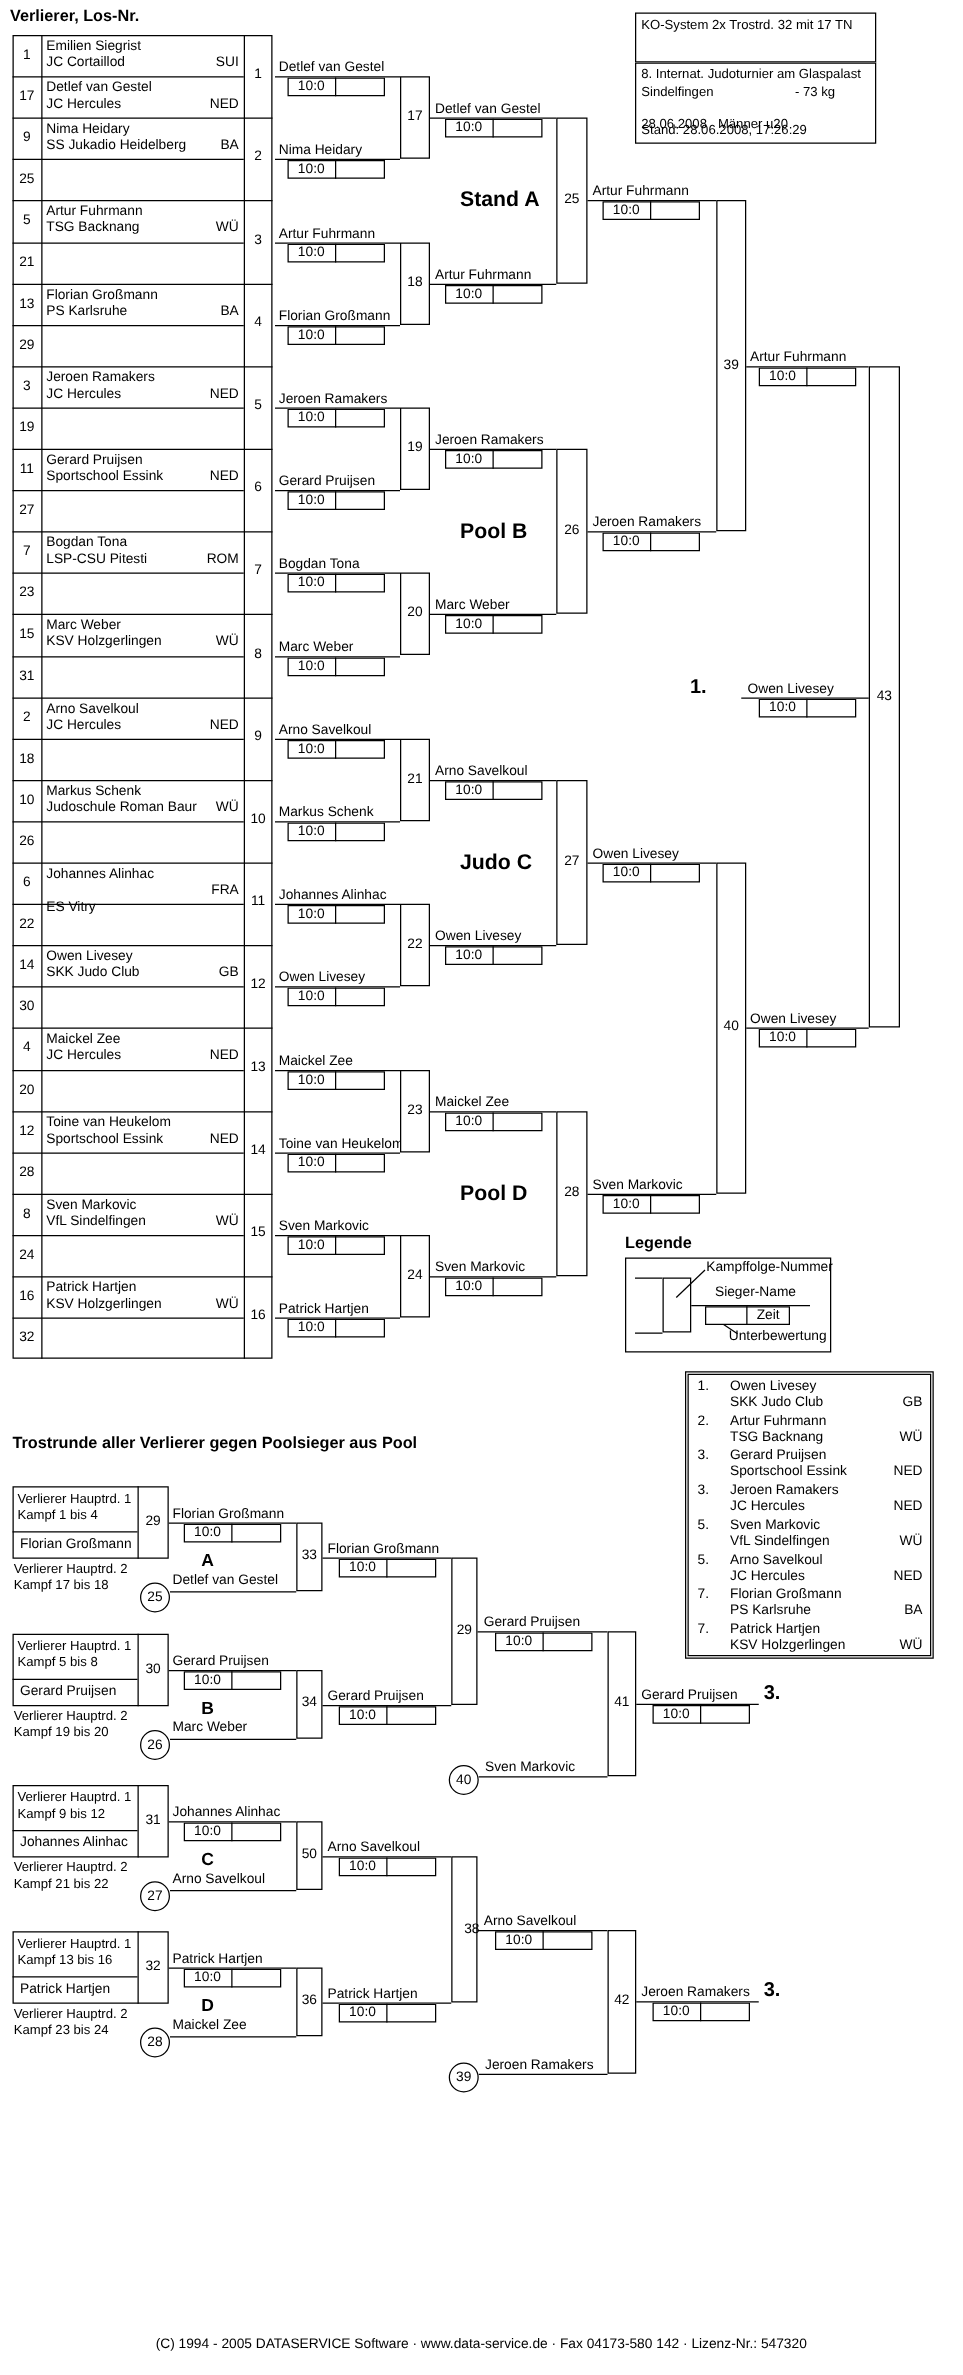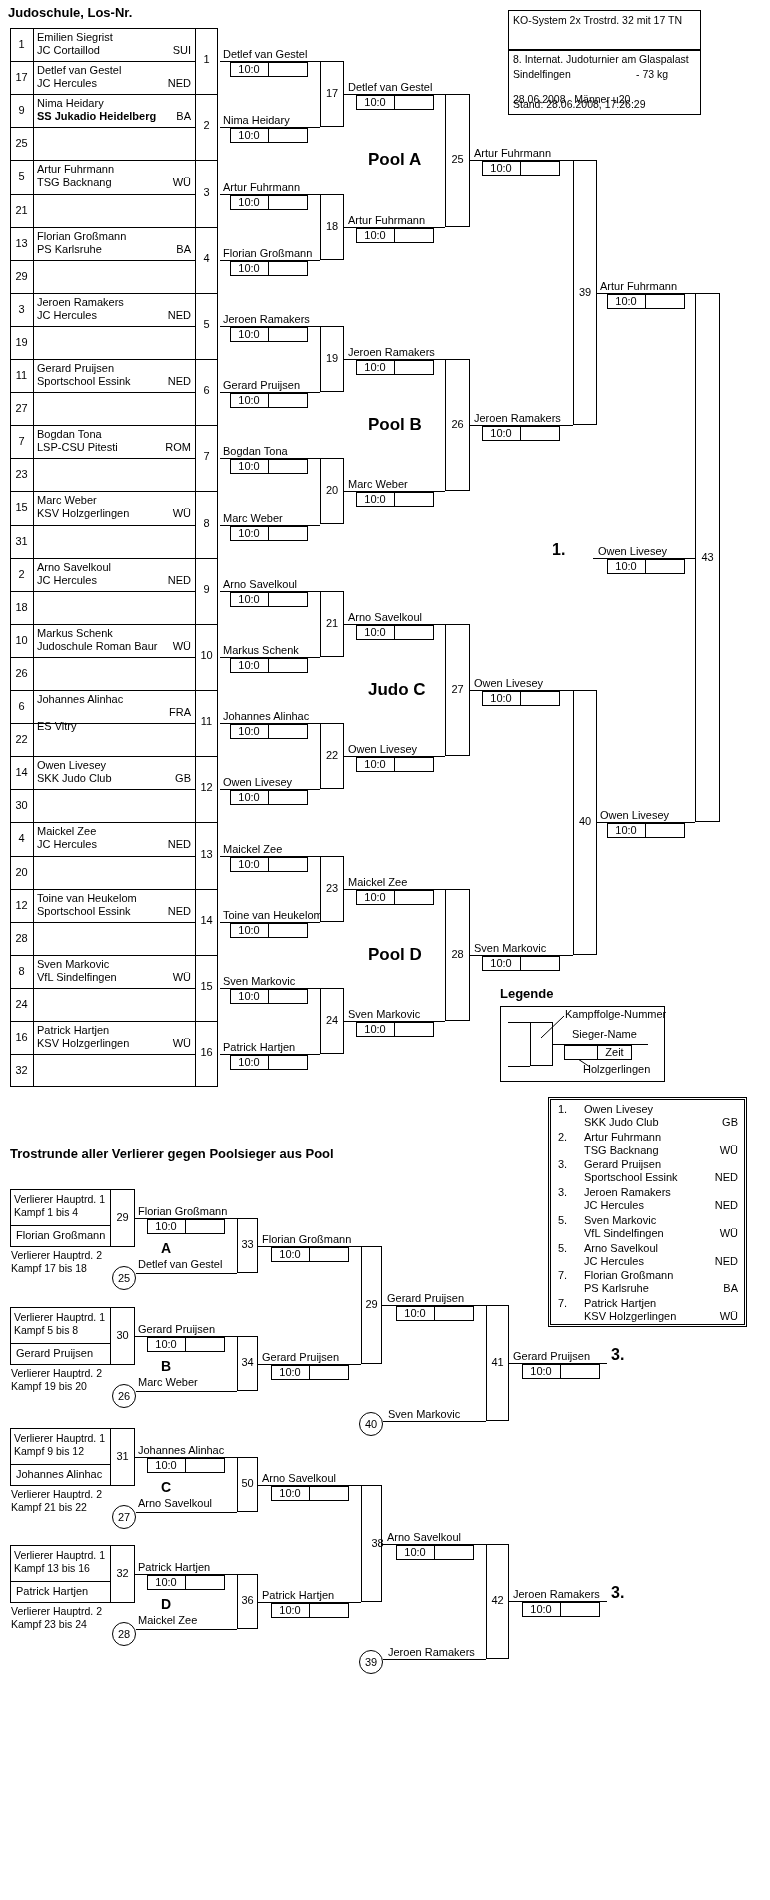--- a/index.html
+++ b/index.html
@@ -15,21 +15,21 @@
   .rect{position:absolute;border:1px solid #000;background:#fff}
   .circle{position:absolute;width:24px;height:24px;border:1px solid #000;border-radius:50%;
           background:#fff;font-size:11px;line-height:22px;text-align:center}
   .title{position:absolute;font-size:13px;font-weight:bold;white-space:pre}
 </style>
 </head>
 <body>
 
 <div id="sheet">
 
-  <div class="title" style="left:8px;top:5px">Judoschule, Los-Nr.</div>
+  <div class="title" style="left:8px;top:5px">Verlierer, Los-Nr.</div>
   <div class="rect" style="left:508px;top:10px;width:193px;height:40px"></div>
   <div class="t" style="left:513px;top:14px;font-size:10.5px">KO-System 2x Trostrd. 32 mit 17 TN</div>
   <div class="rect" style="left:508px;top:50px;width:193px;height:65px"></div>
   <div class="t" style="left:513px;top:53px;font-size:10.5px">8. Internat. Judoturnier am Glaspalast</div>
   <div class="t" style="left:513px;top:68px;font-size:10.5px">Sindelfingen</div>
   <div class="t" style="left:636px;top:68px;font-size:10.5px">- 73 kg</div>
   <div class="t" style="left:513px;top:93px;font-size:10.5px">28.06.2008   Männer u20</div>
   <div class="t" style="left:513px;top:98px;font-size:10.5px">Stand: 28.06.2008, 17:26:29</div>
 
   <div class="title" style="left:500px;top:986px">Legende</div>
@@ -40,23 +40,24 @@
   <div class="hl" style="left:553px;top:1044px;width:95px"></div>
   <svg style="position:absolute;left:500px;top:1006px" width="165" height="76">
     <line x1="41" y1="32" x2="64" y2="10" stroke="#000" stroke-width="1"></line>
     <line x1="78" y1="53" x2="90" y2="61" stroke="#000" stroke-width="1"></line>
   </svg>
   <div class="t" style="left:565px;top:1008px">Kampffolge-Nummer</div>
   <div class="t" style="left:572px;top:1028px">Sieger-Name</div>
   <div class="rect" style="left:564px;top:1045px;width:68px;height:15px"></div>
   <div class="vl" style="left:597px;top:1045px;height:15px"></div>
   <div class="t c" style="left:597px;top:1046px;width:35px">Zeit</div>
-  <div class="t" style="left:583px;top:1063px">Holzgerlingen</div>
+  <div class="t" style="left:583px;top:1063px">Unterbewertung</div>
 
   <div class="title" style="left:10px;top:1146px">Trostrunde aller Verlierer gegen Poolsieger aus Pool</div>
+  <div class="t" style="left:0;top:1869px;width:770px;text-align:center">(C) 1994 - 2005 DATASERVICE Software · www.data-service.de · Fax 04173-580 142 · Lizenz-Nr.: 547320</div>
 
   <div id="bracket-layer">
       <div class="rect" style="left: 10px; top: 28px; width: 208px; height: 1059.2px;"></div>
       <div class="vl" style="left: 33px; top: 28px; height: 1059.2px;"></div>
       <div class="vl" style="left: 195px; top: 28px; height: 1059.2px;"></div>
       <div class="hl" style="left: 10px; top: 94.2px; width: 208px;"></div>
       <div class="hl" style="left: 10px; top: 160.4px; width: 208px;"></div>
       <div class="hl" style="left: 10px; top: 226.6px; width: 208px;"></div>
       <div class="hl" style="left: 10px; top: 292.8px; width: 208px;"></div>
       <div class="hl" style="left: 10px; top: 359px; width: 208px;"></div>
@@ -89,21 +90,21 @@
       <div class="t c" style="left: 10px; top: 38px; width: 23px;">1</div>
       <div class="t" style="left: 37px; top: 31px;">Emilien Siegrist</div>
       <div class="t" style="left: 37px; top: 44px;">JC Cortaillod</div>
       <div class="t r" style="left: 146px; top: 44px; width: 45px;">SUI</div>
       <div class="t c" style="left: 10px; top: 71.1px; width: 23px;">17</div>
       <div class="t" style="left: 37px; top: 64.1px;">Detlef van Gestel</div>
       <div class="t" style="left: 37px; top: 77.1px;">JC Hercules</div>
       <div class="t r" style="left: 146px; top: 77.1px; width: 45px;">NED</div>
       <div class="t c" style="left: 10px; top: 104.2px; width: 23px;">9</div>
       <div class="t" style="left: 37px; top: 97.2px;">Nima Heidary</div>
-      <div class="t" style="left: 37px; top: 110.2px; font-weight: bold;">SS Jukadio Heidelberg</div>
+      <div class="t" style="left: 37px; top: 110.2px;">SS Jukadio Heidelberg</div>
       <div class="t r" style="left: 146px; top: 110.2px; width: 45px;">BA</div>
       <div class="t c" style="left: 10px; top: 137.3px; width: 23px;">25</div>
       <div class="t c" style="left: 10px; top: 170.4px; width: 23px;">5</div>
       <div class="t" style="left: 37px; top: 163.4px;">Artur Fuhrmann</div>
       <div class="t" style="left: 37px; top: 176.4px;">TSG Backnang</div>
       <div class="t r" style="left: 146px; top: 176.4px; width: 45px;">WÜ</div>
       <div class="t c" style="left: 10px; top: 203.5px; width: 23px;">21</div>
       <div class="t c" style="left: 10px; top: 236.6px; width: 23px;">13</div>
       <div class="t" style="left: 37px; top: 229.6px;">Florian Großmann</div>
       <div class="t" style="left: 37px; top: 242.6px;">PS Karlsruhe</div>
@@ -321,21 +322,21 @@
       <div class="rect" style="left: 356px; top: 1022px; width: 78px; height: 15px;"></div>
       <div class="vl" style="left: 394px; top: 1022px; height: 15px;"></div>
       <div class="t c" style="left: 356px; top: 1023px; width: 38px;">10:0</div>
       <div class="rect" style="left: 445px; top: 94.2px; width: 25px; height: 132.4px;"></div>
       <div class="t c" style="left: 445px; top: 153.4px; width: 25px;">25</div>
       <div class="hl" style="left: 470px; top: 160.4px; width: 103px;"></div>
       <div class="t" style="left: 474px; top: 147.4px;">Artur Fuhrmann</div>
       <div class="rect" style="left: 482px; top: 161.4px; width: 78px; height: 15px;"></div>
       <div class="vl" style="left: 520px; top: 161.4px; height: 15px;"></div>
       <div class="t c" style="left: 482px; top: 162.4px; width: 38px;">10:0</div>
-      <div class="t b" style="left: 368px; top: 149.4px; font-size: 17px; line-height: 21px;">Pool A</div>
+      <div class="t b" style="left: 368px; top: 149.4px; font-size: 17px; line-height: 21px;">Stand A</div>
       <div class="rect" style="left: 445px; top: 359px; width: 25px; height: 132.4px;"></div>
       <div class="t c" style="left: 445px; top: 418.2px; width: 25px;">26</div>
       <div class="hl" style="left: 470px; top: 425.2px; width: 103px;"></div>
       <div class="t" style="left: 474px; top: 412.2px;">Jeroen Ramakers</div>
       <div class="rect" style="left: 482px; top: 426.2px; width: 78px; height: 15px;"></div>
       <div class="vl" style="left: 520px; top: 426.2px; height: 15px;"></div>
       <div class="t c" style="left: 482px; top: 427.2px; width: 38px;">10:0</div>
       <div class="t b" style="left: 368px; top: 414.2px; font-size: 17px; line-height: 21px;">Pool B</div>
       <div class="rect" style="left: 445px; top: 623.8px; width: 25px; height: 132.4px;"></div>
       <div class="t c" style="left: 445px; top: 683px; width: 25px;">27</div>

